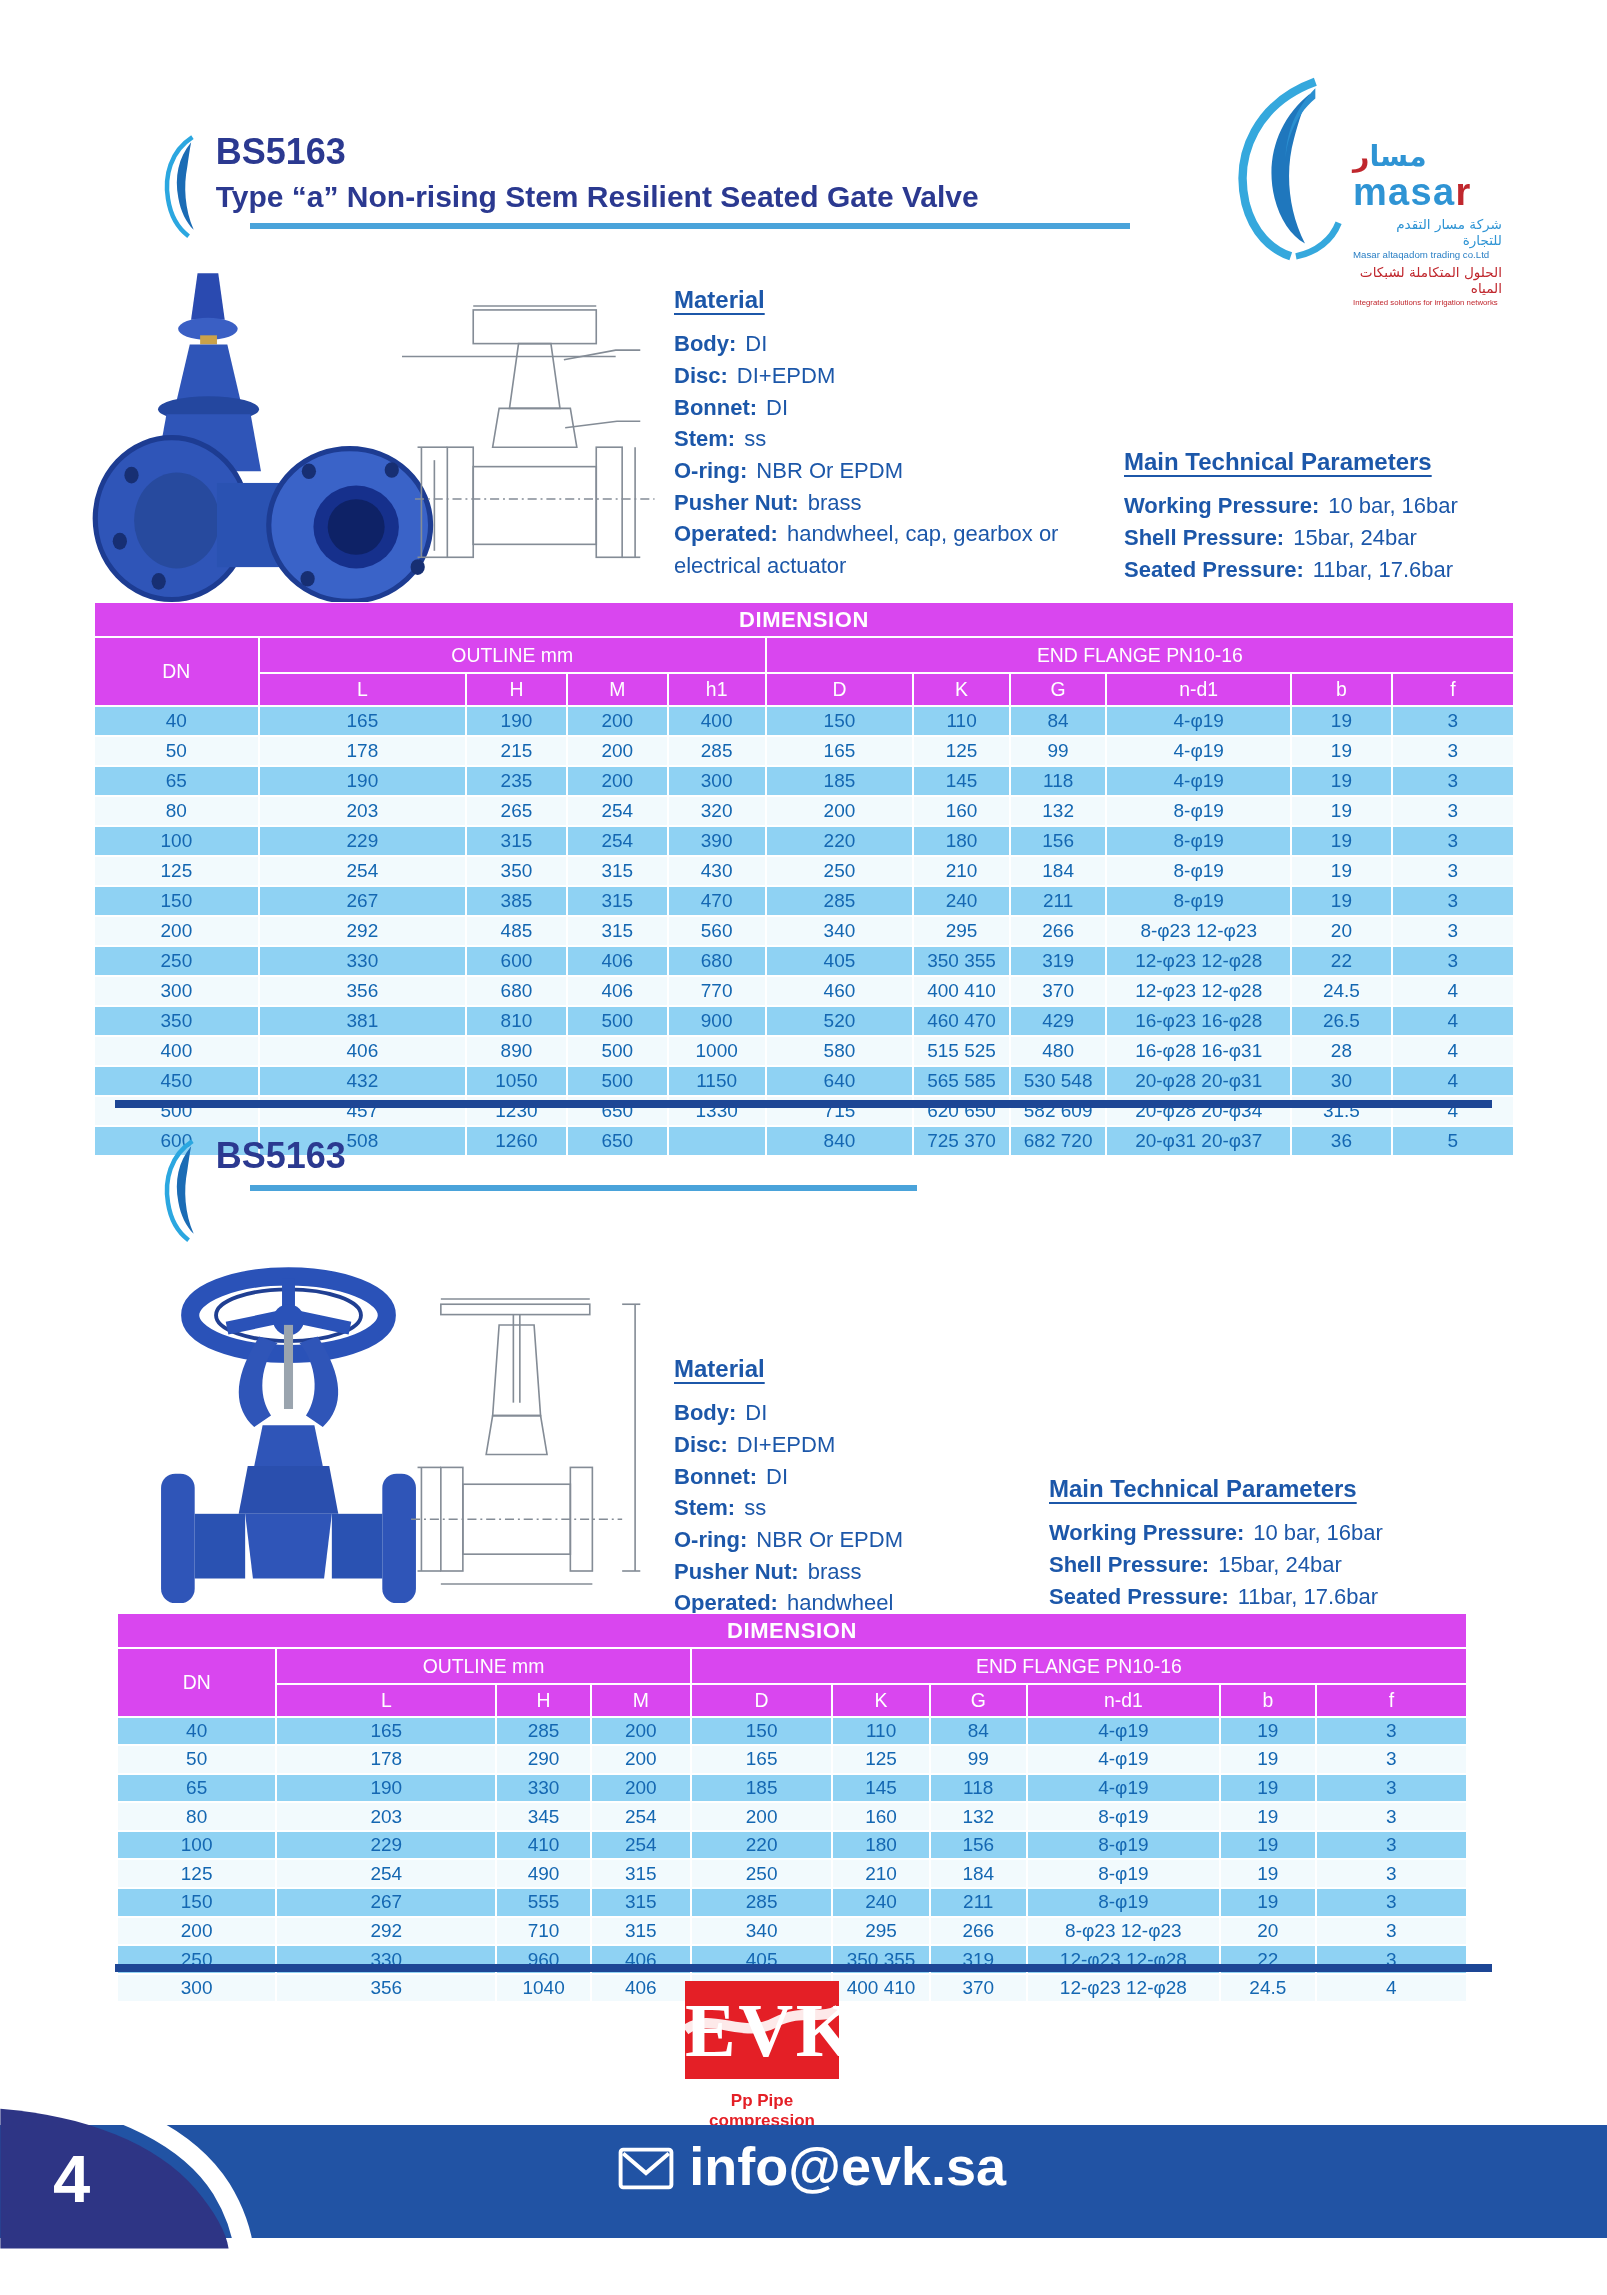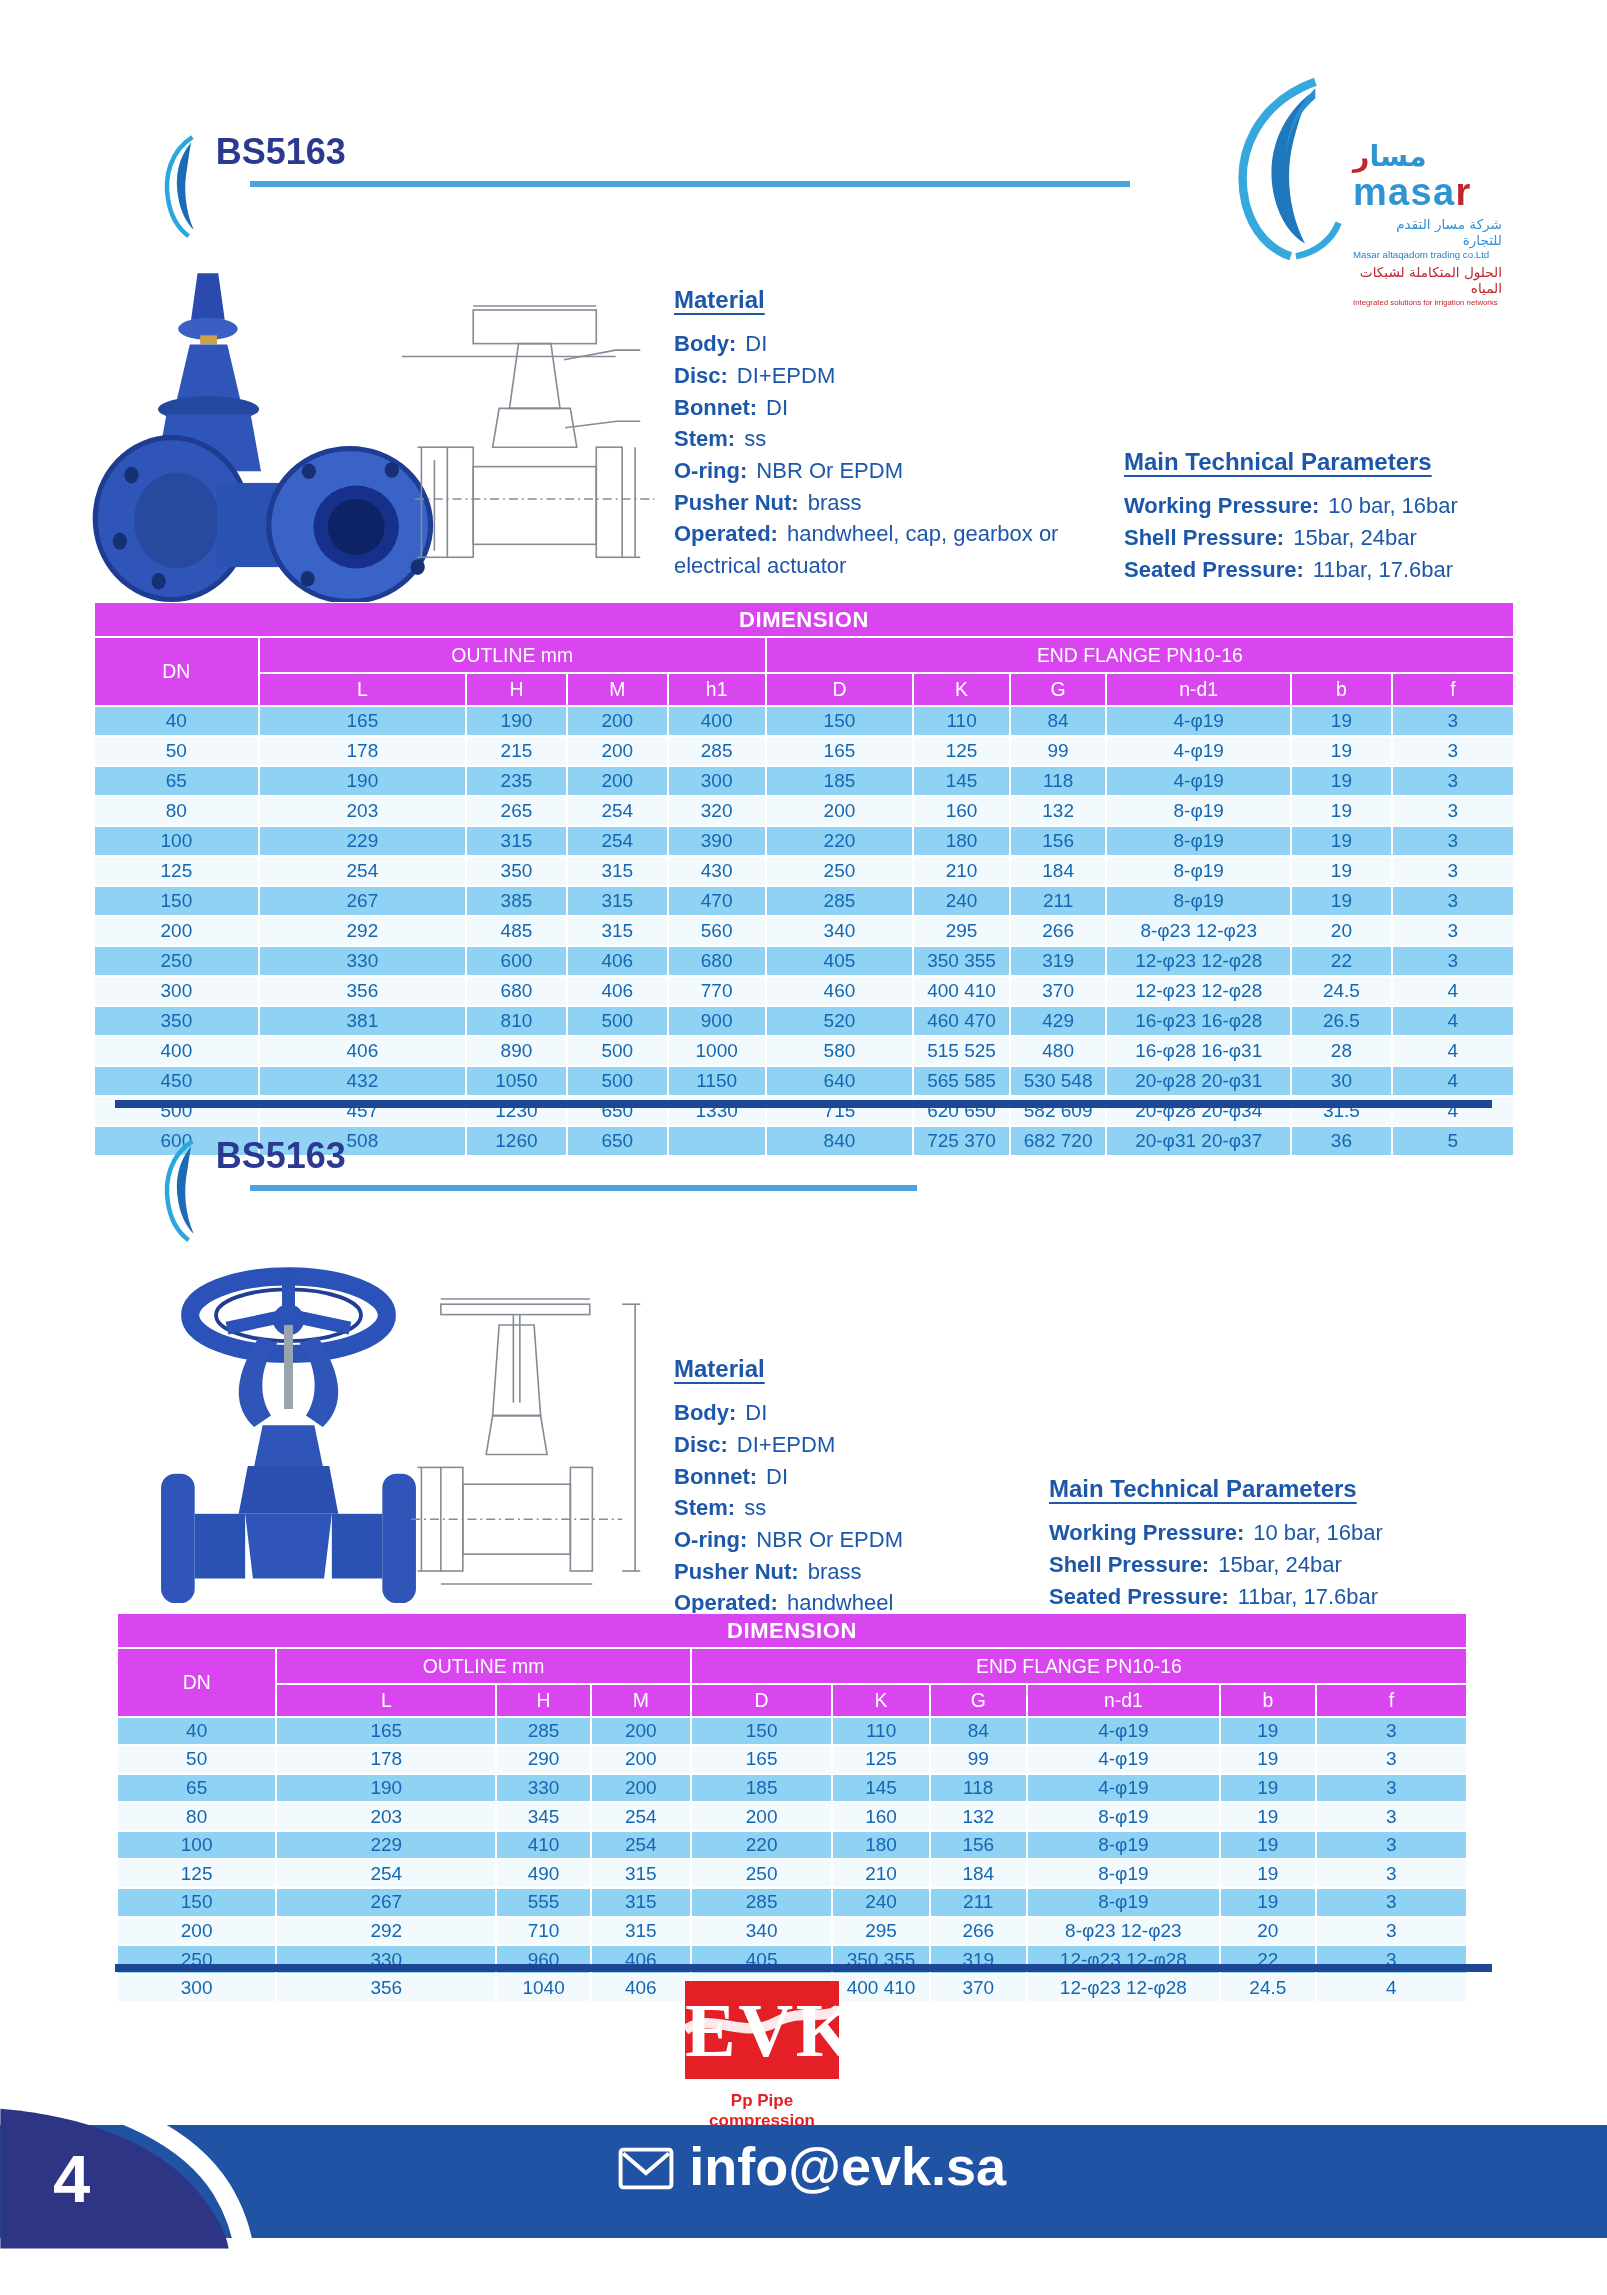--- a/index.html
+++ b/index.html
@@ -76,20 +76,21 @@
     </div>
   </div>
 
   <div class="abs sec-head" style="left:159px;top:133px;">
     <svg width="45" height="110" viewBox="0 0 70 170">
       <path d="M52,6 C18,28 8,66 14,102 C18,128 30,148 46,160" stroke="#2ba7e0" stroke-width="7" fill="none"></path>
       <path d="M50,14 C30,38 24,68 30,100 C34,122 42,138 54,150 C40,118 38,82 44,52 C46,38 48,24 50,14 Z" fill="#1b6cb5"></path>
     </svg>
     <div class="txt">
       <div class="code">BS5163</div>
+      <div class="title">Type “a” Non-rising Stem Resilient Seated Gate Valve</div>
       <div class="underline" style="width:880px;"></div>
     </div>
   </div>
 
   <svg class="abs" style="left:81px;top:269px;" width="382" height="334" viewBox="0 0 590 515">
     <polygon points="180,6 212,6 222,78 170,78" fill="#2a4ab0"></polygon>
     <ellipse cx="196" cy="92" rx="46" ry="17" fill="#3a5fc4"></ellipse>
     <rect x="184" y="102" width="26" height="14" fill="#caa24a"></rect>
     <path d="M168,116 L226,116 L248,210 L146,210 Z" fill="#2f55b8"></path>
     <ellipse cx="197" cy="216" rx="78" ry="20" fill="#24479f"></ellipse>

